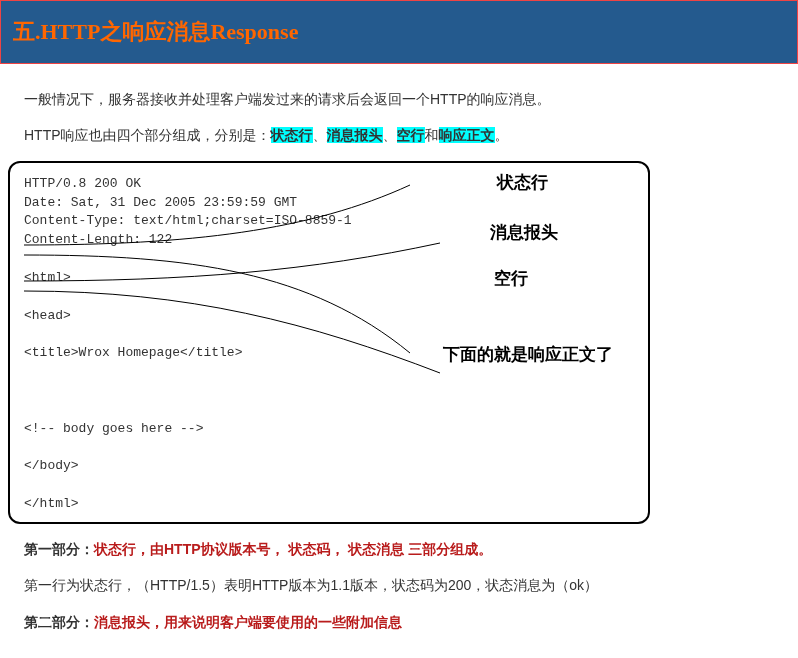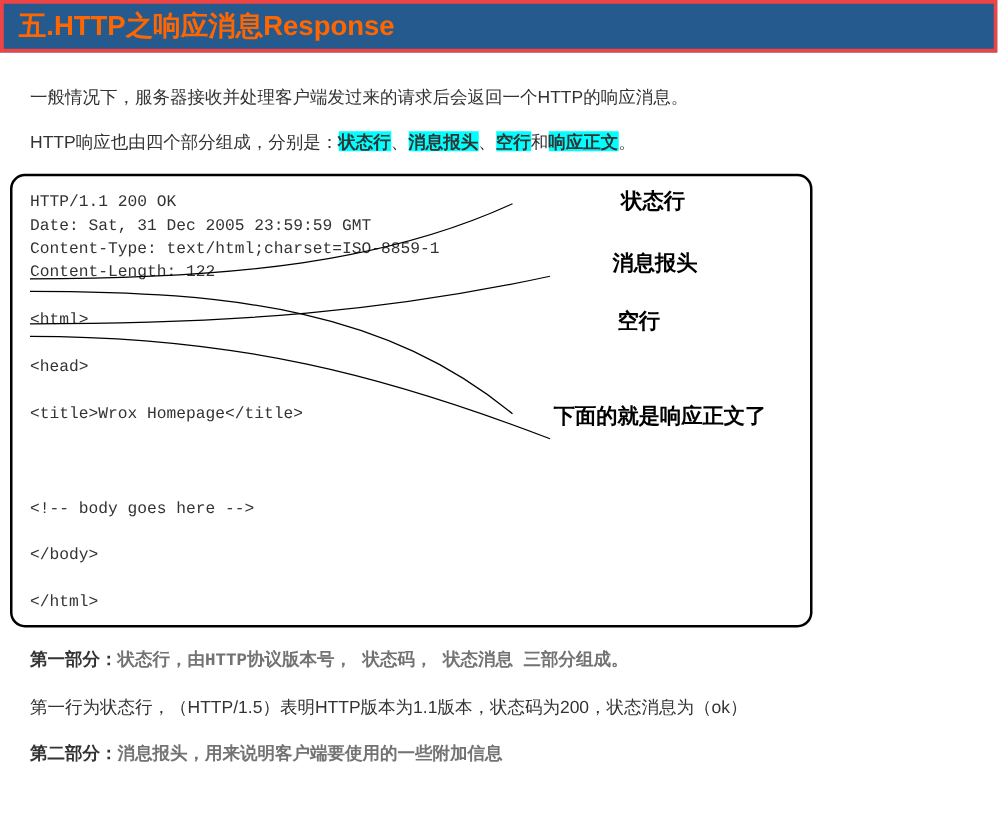--- a/index.html
+++ b/index.html
@@ -6,22 +6,23 @@
     margin: 0;
     padding: 0;
     font-family: "Microsoft YaHei", Arial, sans-serif;
     font-size: 14px;
     color: #333;
     background: #fff;
     width: 798px;
   }
   .header {
     background: #245a8e;
-    border: 3px solid #ef4444;
-    padding: 3px 12px;
+    border: 1px solid #ef4444;
+    padding: 16px 12px;
+    font-family: Liberation Serif, serif;
   }
   .header h1 {
     margin: 0;
     color: #ff6600;
     font-size: 22px;
     font-weight: bold;
   }
   .content {
     padding: 10px 8px;
   }
@@ -44,21 +45,21 @@
     font-size: 13px;
     line-height: 1.45;
   }
   .ann {
     position: absolute;
     font-family: "Microsoft YaHei", Arial, sans-serif;
     font-size: 17px;
     font-weight: bold;
     color: #000;
   }
-  .red { color: #737373; font-family: Liberation Mono, monospace; }
+  .red { color: #b91c1c; }
   .bold { font-weight: bold; }
   svg.sep {
     position: absolute;
     left: 0;
     top: 0;
     pointer-events: none;
   }
 </style>
 </head>
 <body>
@@ -75,21 +76,21 @@
     <span>HTTP响应也由四个部分组成，分别是：</span><span class="hl">状态行</span><span>、</span><span class="hl">消息报头</span><span>、</span><span class="hl">空行</span><span>和</span><span class="hl">响应正文</span><span>。</span>
   </div>
 
   <div class="diagram">
     <svg class="sep" width="640" height="300">
       <path d="M 14 82 C 180 82 300 68 400 22" stroke="#000" fill="none" stroke-width="1"></path>
       <path d="M 14 92 C 180 92 300 108 400 190" stroke="#000" fill="none" stroke-width="1"></path>
       <path d="M 14 118 C 180 118 300 108 430 80" stroke="#000" fill="none" stroke-width="1"></path>
       <path d="M 14 128 C 180 128 300 160 430 210" stroke="#000" fill="none" stroke-width="1"></path>
     </svg>
-    <div>HTTP/1.1 200 OK</div>
+    <div>HTTP/0.8 200 OK</div>
     <div>Date: Sat, 31 Dec 2005 23:59:59 GMT</div>
     <div>Content-Type: text/html;charset=ISO-8859-1</div>
     <div>Content-Length: 122</div>
     <div>&nbsp;</div>
     <div>&lt;html&gt;</div>
     <div>&nbsp;</div>
     <div>&lt;head&gt;</div>
     <div>&nbsp;</div>
     <div>&lt;title&gt;Wrox Homepage&lt;/title&gt;</div>
     <div>&nbsp;</div>

